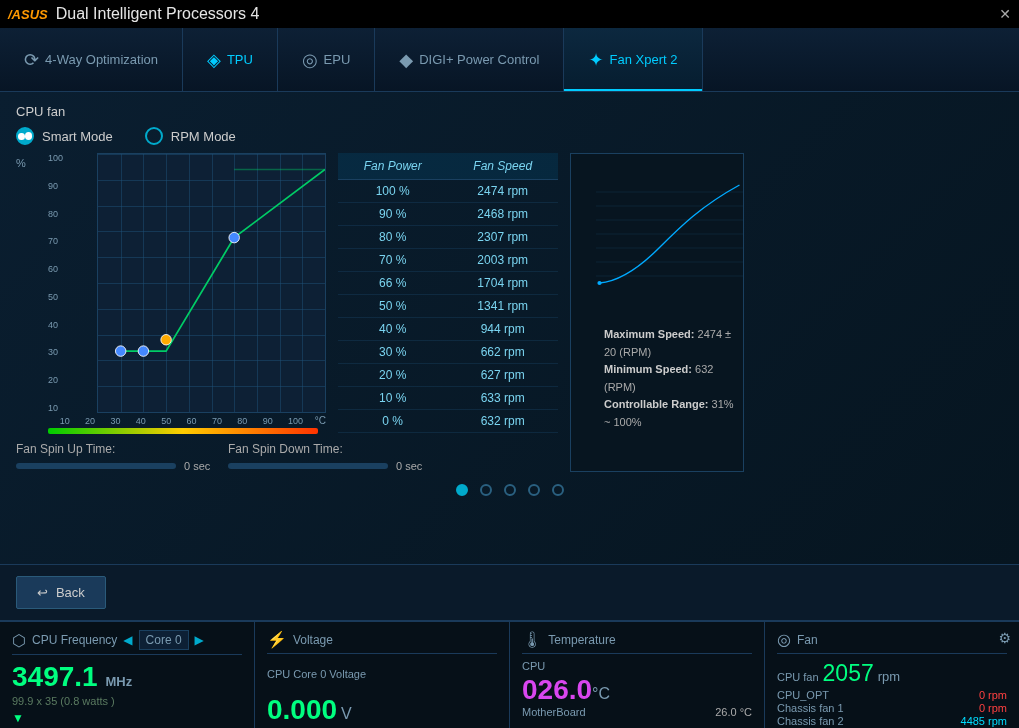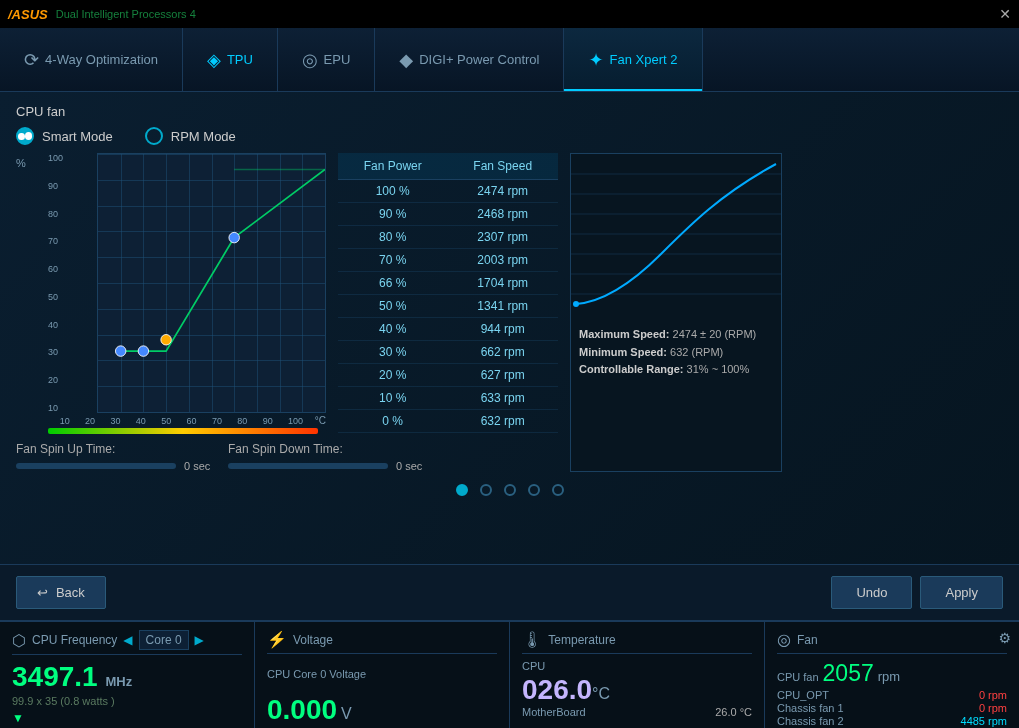--- a/index.html
+++ b/index.html
@@ -27,22 +27,22 @@
       align-items: center;
       gap: 8px;
     }
     #title-bar .logo {
       color: #f90;
       font-weight: bold;
       font-size: 13px;
       font-style: italic;
     }
     #title-bar .app-title {
-      color: #15803d;
-      font-size: 11px;
+      color: #e5e5e5;
+      font-size: 16px;
     }
     #title-bar .close-btn {
       color: #aaa;
       cursor: pointer;
       font-size: 14px;
     }
 
     
     #nav-bar {
       background: linear-gradient(180deg, #0d2035 0%, #071525 100%);
@@ -207,35 +207,37 @@
       border-collapse: collapse;
       font-size: 12px;
     }
     .fan-table th {
       color: #7ad4f0;
       text-align: center;
       padding: 6px 4px;
       border-bottom: 1px solid #1a4060;
       font-weight: normal;
       background: rgba(0,100,150,0.2);
+      font-style: italic;
     }
     .fan-table td {
       text-align: center;
       padding: 4px 4px;
       color: #7ad4f0;
       border-bottom: 1px solid rgba(30,80,120,0.3);
     }
 
     
     .fan-curve-preview {
-      width: 212px;
+      width: 174px;
       background: #071520;
       border: 1px solid #1a4060;
       position: relative;
       overflow: hidden;
+      padding-left: 25px;
     }
     .fan-curve-svg {
       width: 100%;
       height: 160px;
     }
     .fan-curve-info {
       padding: 8px;
       font-size: 11px;
       color: #aaa;
       line-height: 1.6;
@@ -394,21 +396,21 @@
     .voltage-row {
       display: flex;
       justify-content: space-between;
       gap: 4px;
       margin-bottom: 1px;
     }
     .voltage-row .val {
       color: #7ad4f0;
     }
     .temp-big {
-      color: #c4b5fd;
+      color: #d946ef;
       font-size: 28px;
       font-weight: bold;
       text-align: right;
     }
     .temp-rows {
       font-size: 11px;
     }
     .temp-row {
       display: flex;
       justify-content: space-between;
@@ -689,24 +691,20 @@
     <div class="dot"></div>
     <div class="dot"></div>
   </div>
 </div>
 
 <div id="action-bar">
   <button class="back-btn">
     <span>↩</span>
     <span>Back</span>
   </button>
-  <div class="action-btns">
-    <button class="undo-btn">Undo</button>
-    <button class="apply-btn">Apply</button>
-  </div>
 </div>
 
 <div id="bottom-stats">
 
   <div class="stat-panel">
     <div class="stat-panel-title">
       <span class="stat-icon">⬡</span>
       <span>CPU Frequency</span>
       <span class="nav-arrow">◀</span>
       <div class="core-selector">

